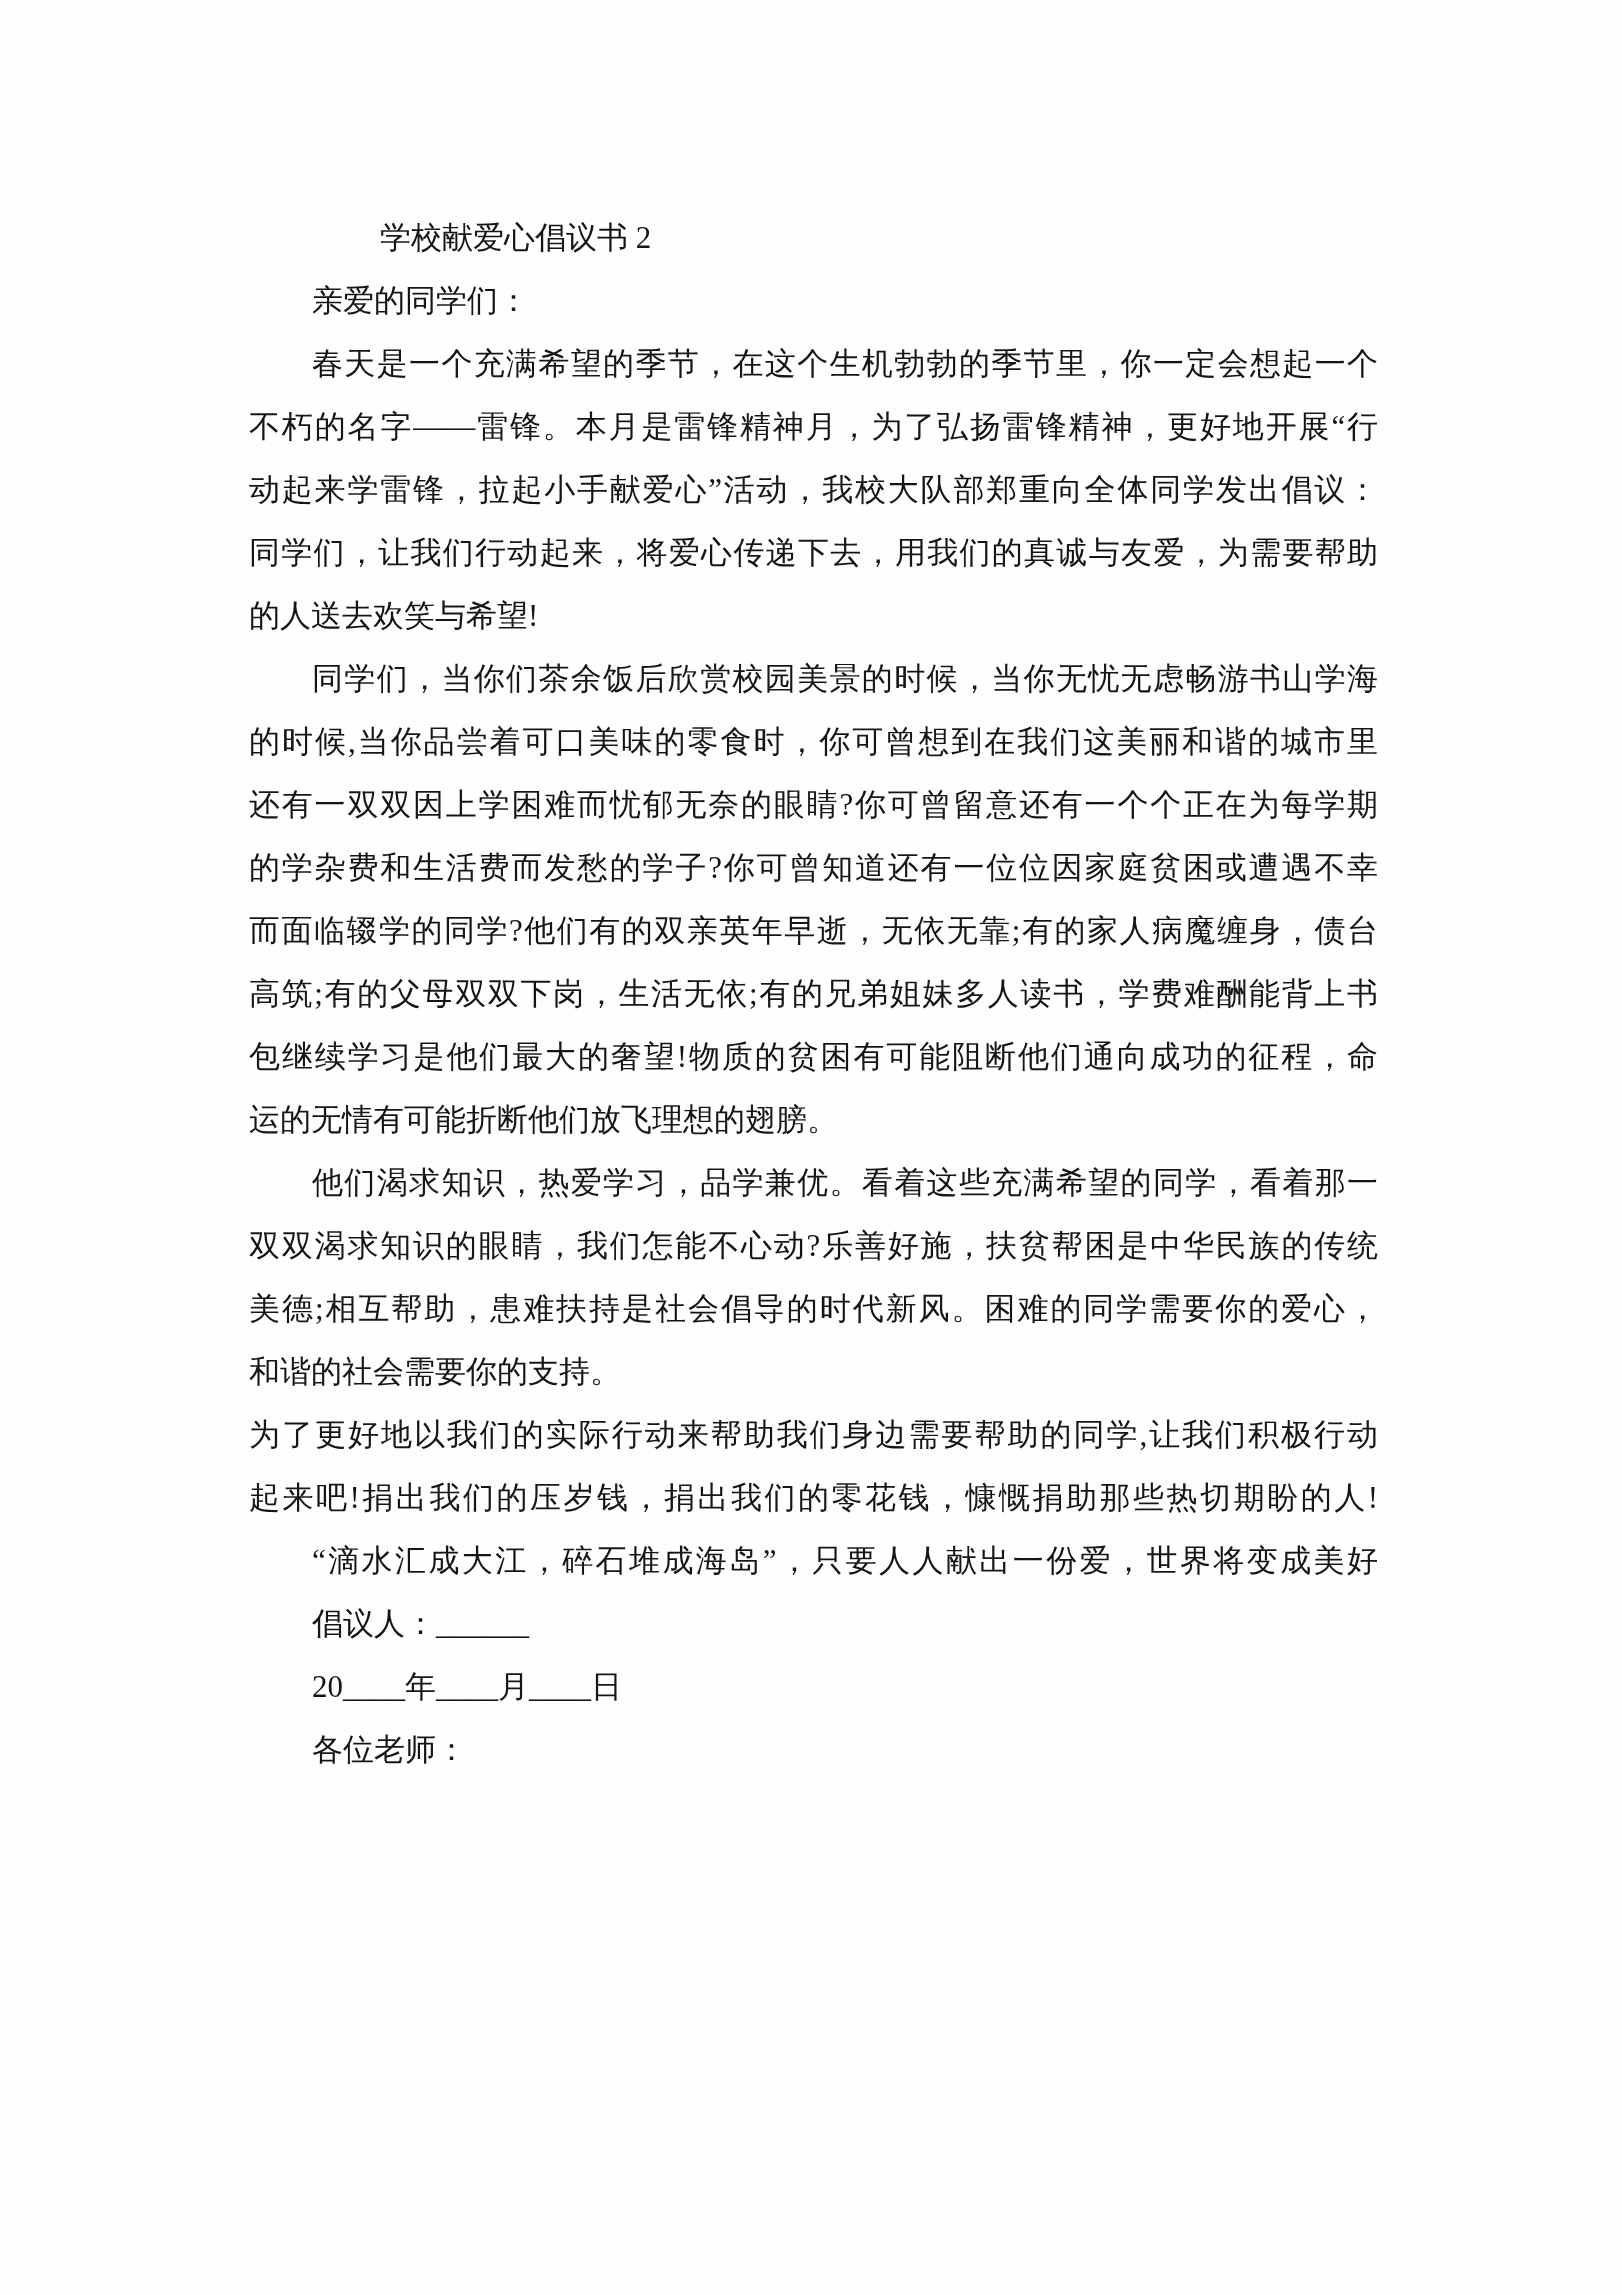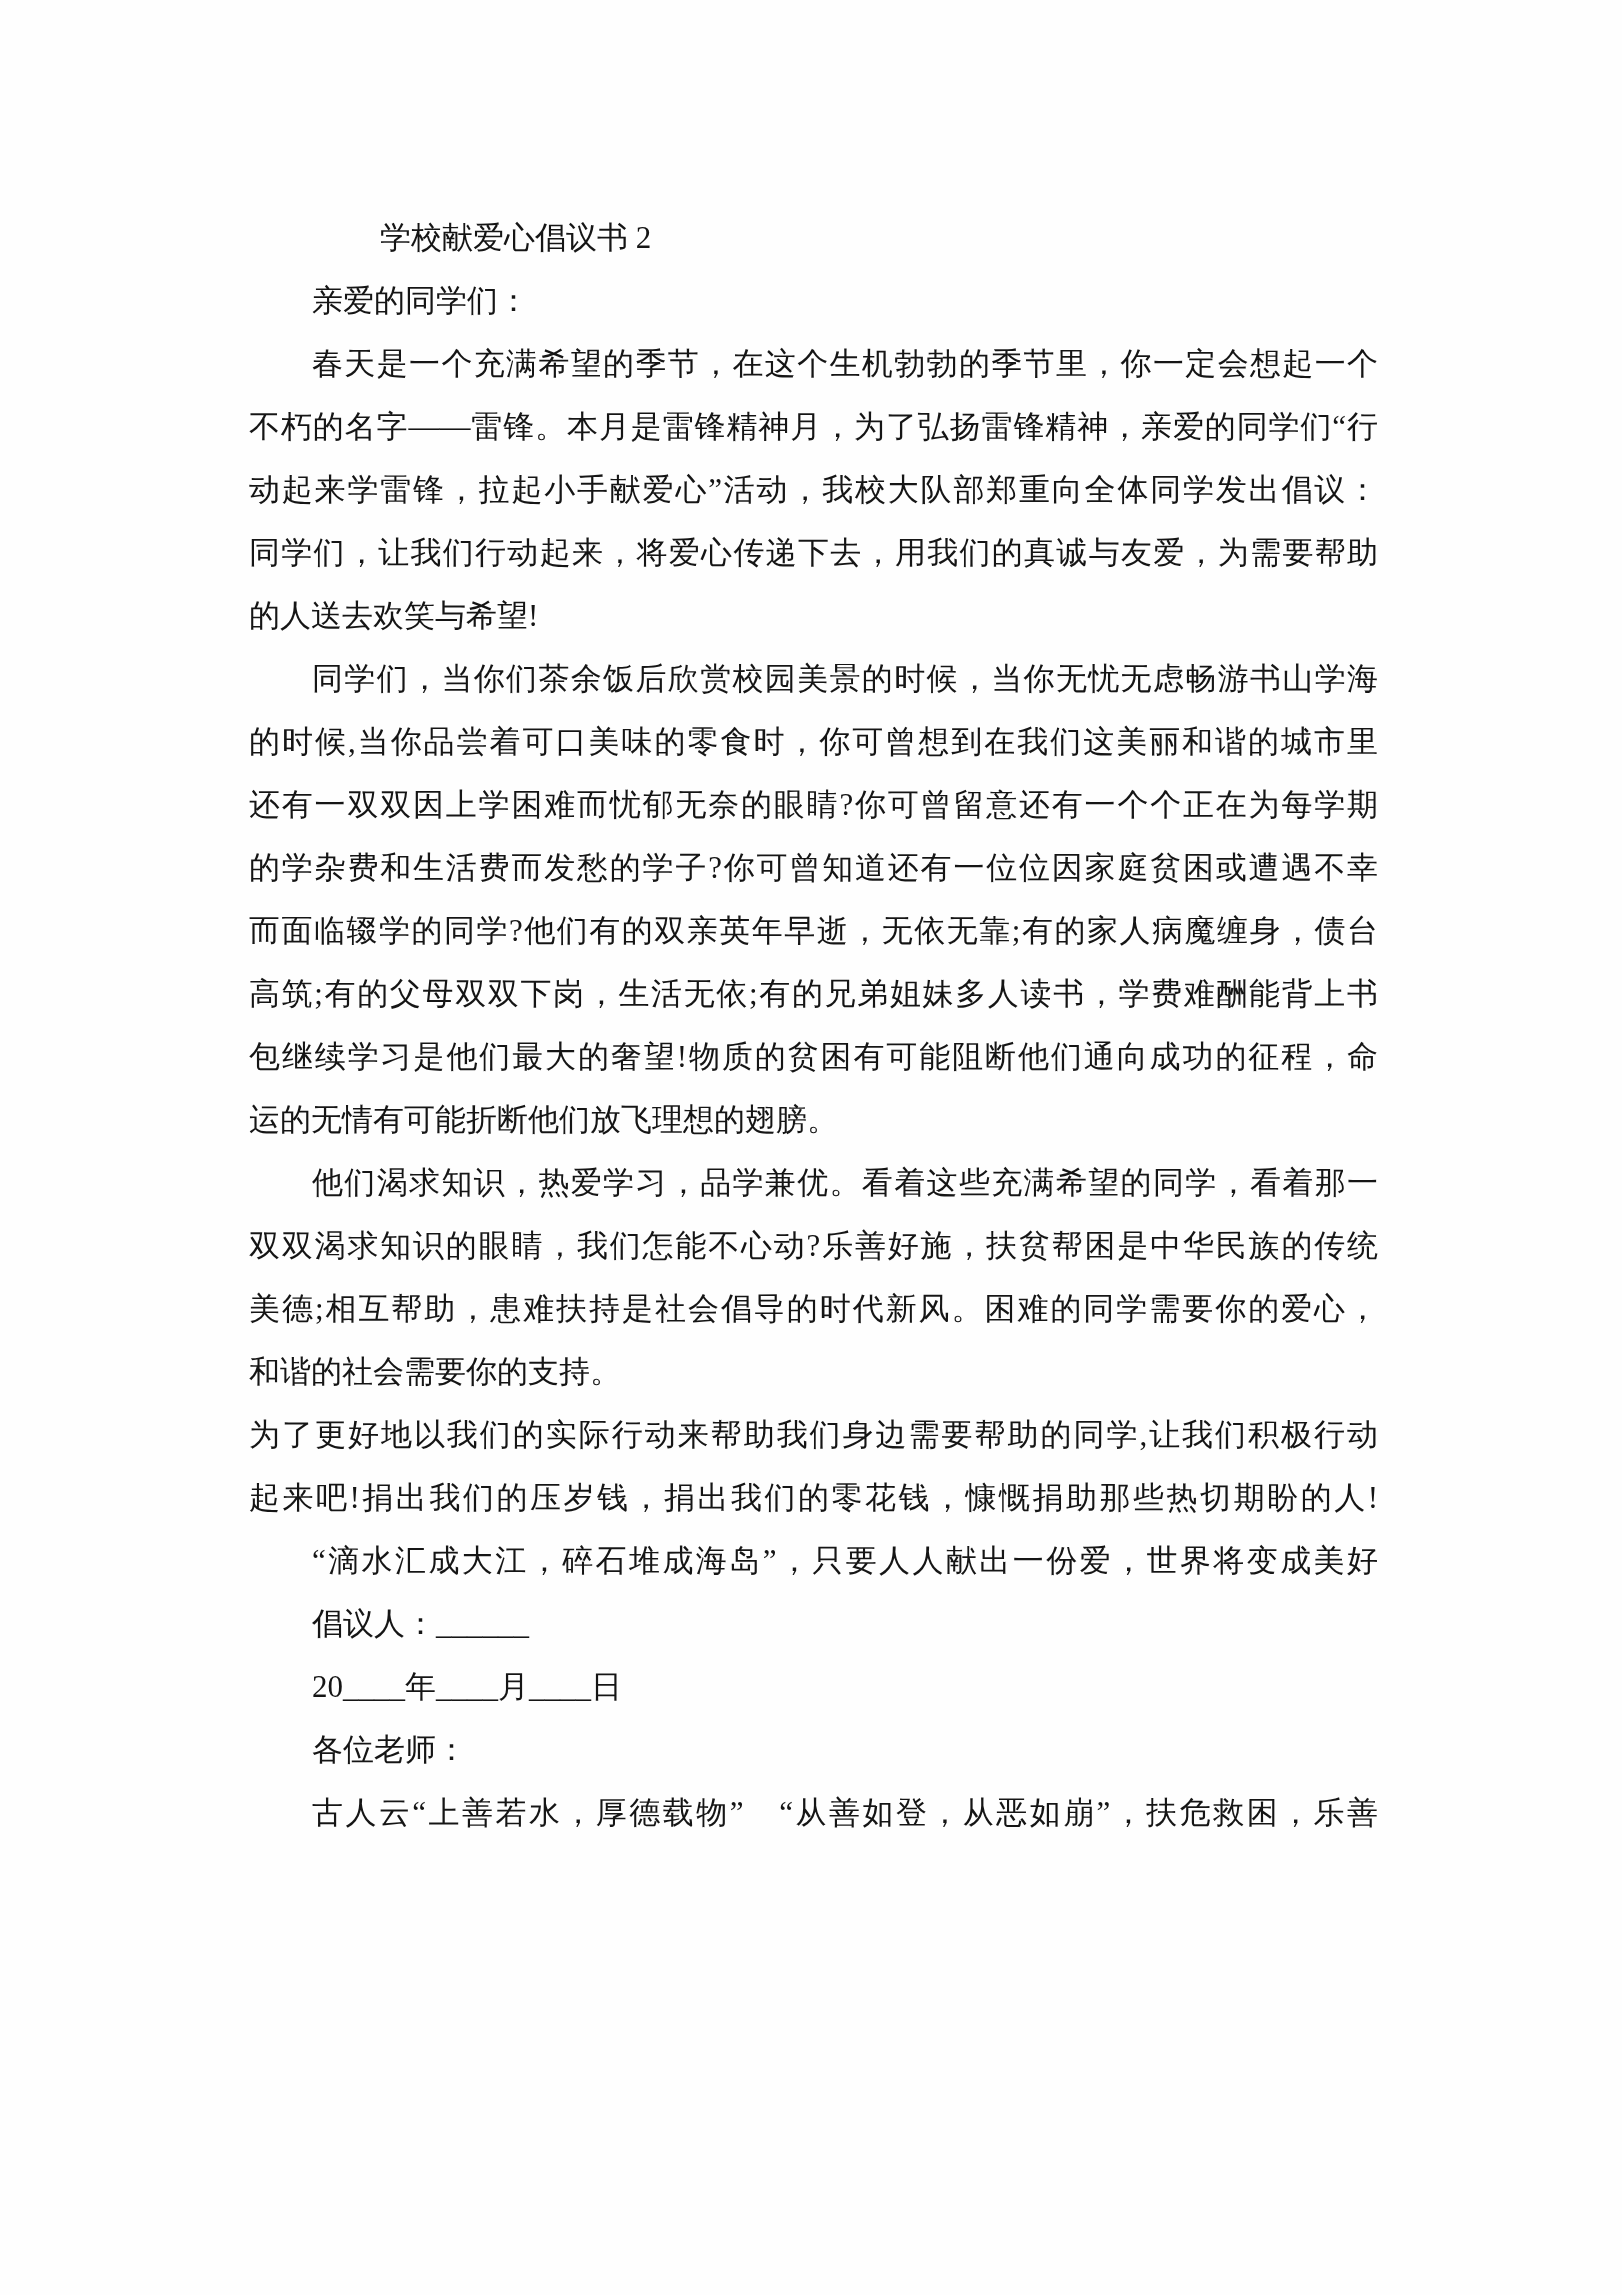--- a/index.html
+++ b/index.html
@@ -46,21 +46,21 @@
   }
 </style>
 </head>
 <body>
 
 <div class="page">
   <div class="doc">
     <div class="ln t">学校献爱心倡议书 2</div>
     <div class="ln ind">亲爱的同学们：</div>
     <div class="ln ind j">春天是一个充满希望的季节，在这个生机勃勃的季节里，你一定会想起一个</div>
-    <div class="ln j">不朽的名字——雷锋。本月是雷锋精神月，为了弘扬雷锋精神，亲爱的同学们“行</div>
+    <div class="ln j">不朽的名字——雷锋。本月是雷锋精神月，为了弘扬雷锋精神，更好地开展“行</div>
     <div class="ln j">动起来学雷锋，拉起小手献爱心”活动，我校大队部郑重向全体同学发出倡议：</div>
     <div class="ln j">同学们，让我们行动起来，将爱心传递下去，用我们的真诚与友爱，为需要帮助</div>
     <div class="ln">的人送去欢笑与希望!</div>
     <div class="ln ind j">同学们，当你们茶余饭后欣赏校园美景的时候，当你无忧无虑畅游书山学海</div>
     <div class="ln j">的时候,当你品尝着可口美味的零食时，你可曾想到在我们这美丽和谐的城市里</div>
     <div class="ln j">还有一双双因上学困难而忧郁无奈的眼睛?你可曾留意还有一个个正在为每学期</div>
     <div class="ln j">的学杂费和生活费而发愁的学子?你可曾知道还有一位位因家庭贫困或遭遇不幸</div>
     <div class="ln j">而面临辍学的同学?他们有的双亲英年早逝，无依无靠;有的家人病魔缠身，债台</div>
     <div class="ln j">高筑;有的父母双双下岗，生活无依;有的兄弟姐妹多人读书，学费难酬能背上书</div>
     <div class="ln j">包继续学习是他们最大的奢望!物质的贫困有可能阻断他们通向成功的征程，命</div>
@@ -68,16 +68,15 @@
     <div class="ln ind j">他们渴求知识，热爱学习，品学兼优。看着这些充满希望的同学，看着那一</div>
     <div class="ln j">双双渴求知识的眼睛，我们怎能不心动?乐善好施，扶贫帮困是中华民族的传统</div>
     <div class="ln j">美德;相互帮助，患难扶持是社会倡导的时代新风。困难的同学需要你的爱心，</div>
     <div class="ln">和谐的社会需要你的支持。</div>
     <div class="ln j">为了更好地以我们的实际行动来帮助我们身边需要帮助的同学,让我们积极行动</div>
     <div class="ln j">起来吧!捐出我们的压岁钱，捐出我们的零花钱，慷慨捐助那些热切期盼的人!</div>
     <div class="ln ind j">“滴水汇成大江，碎石堆成海岛”，只要人人献出一份爱，世界将变成美好</div>
     <div class="ln ind">倡议人：______</div>
     <div class="ln ind">20____年____月____日</div>
     <div class="ln ind">各位老师：</div>
-    <div class="ln ind j">古人云“上善若水，厚德载物”　“从善如登，从恶如崩”，扶危救困，乐善</div>
   </div>
 </div>
 
 
 </body></html>

